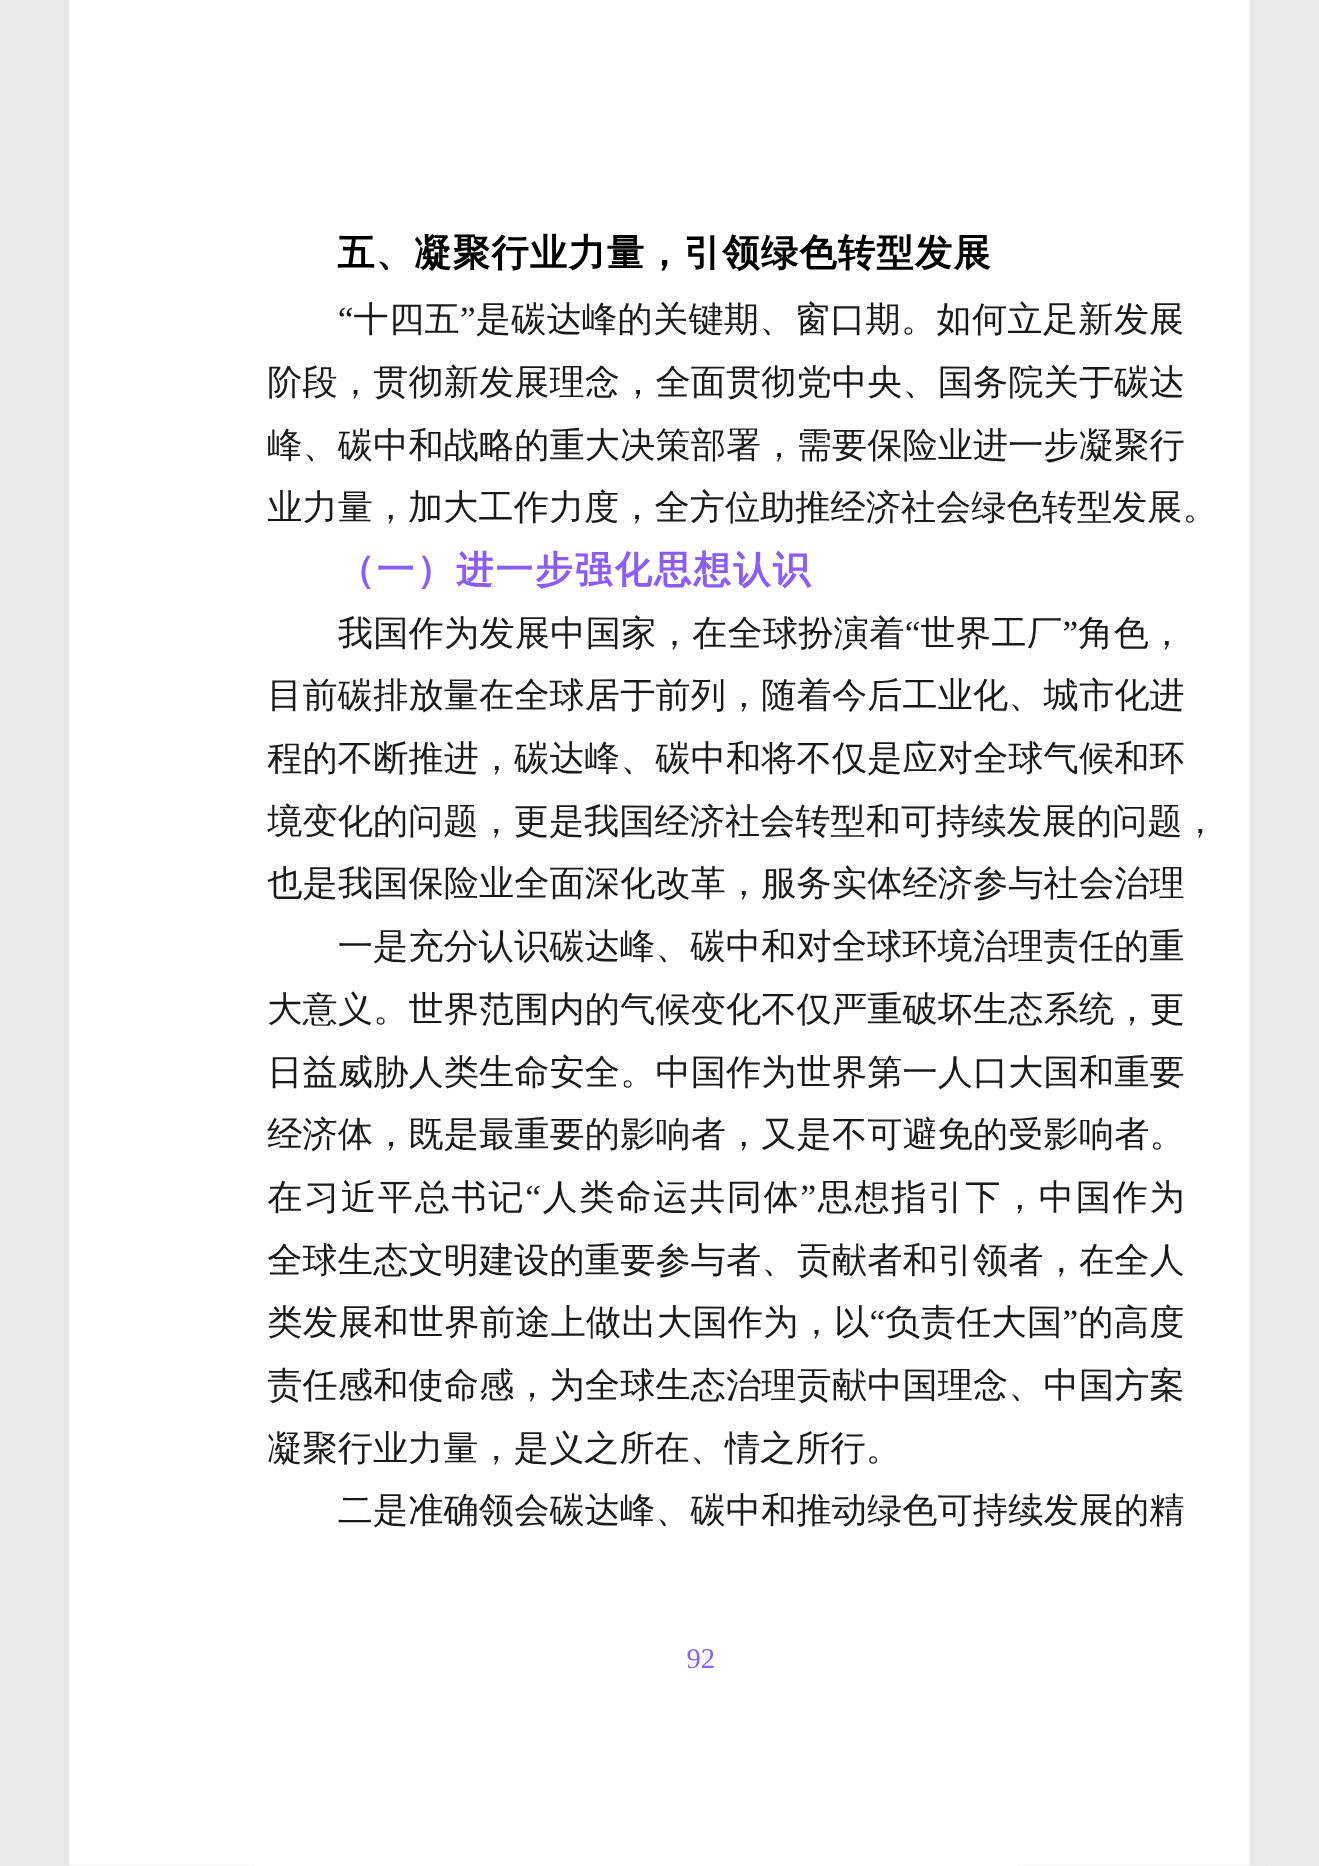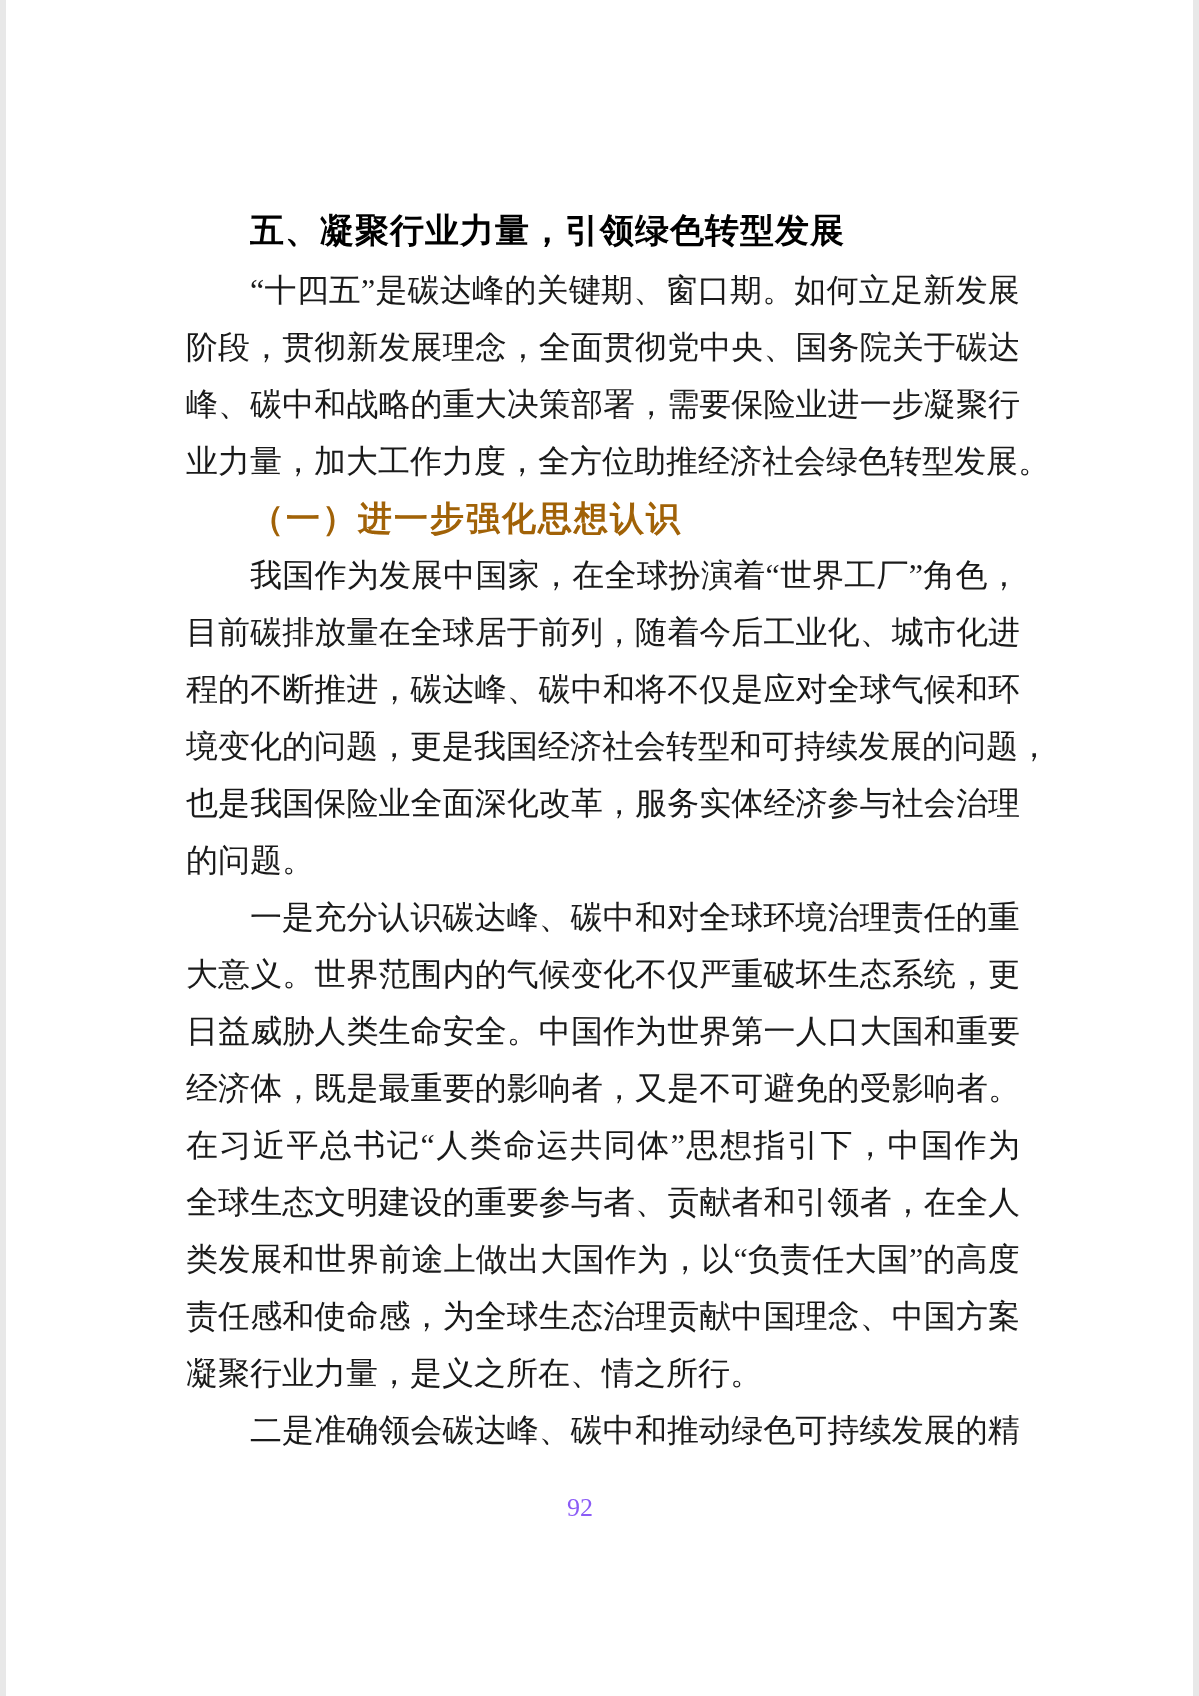--- a/index.html
+++ b/index.html
@@ -2,21 +2,21 @@
 <html><head>
 <meta charset="utf-8">
 <style>
   html, body {
     margin: 0;
     padding: 0;
     background: #e8e8e8;
   }
   .page {
     position: relative;
-    width: 1187px;
+    width: 1073px;
     height: 1696px;
     margin: 0 auto;
     background: #ffffff;
     overflow: hidden;
     font-family: "Liberation Serif", "DejaVu Serif", serif;
     color: #1a1a1a;
   }
   .content {
     position: absolute;
     left: 180px;
@@ -53,21 +53,21 @@
     align-items: center;
     white-space: normal;
   }
   .line.flexline span {
     flex: 0 0 auto;
   }
   .subheading {
     font-weight: 700;
     font-size: 34px;
     letter-spacing: 2px;
-    color: #a16207;
+    color: #8b5cf6;
   }
   .page-number {
     position: absolute;
     top: 1492px;
     left: 0;
     width: 1148px;
     text-align: center;
     font-size: 26px;
     line-height: 32px;
     color: #8b5cf6;
@@ -331,21 +331,20 @@
           <span>体</span>
           <span>经</span>
           <span>济</span>
           <span>参</span>
           <span>与</span>
           <span>社</span>
           <span>会</span>
           <span>治</span>
           <span>理</span>
         </div>
-      <div class="line">的问题。</div>
 
       <div class="line indent flexline">
           <span>一</span>
           <span>是</span>
           <span>充</span>
           <span>分</span>
           <span>认</span>
           <span>识</span>
           <span>碳</span>
           <span>达</span>

